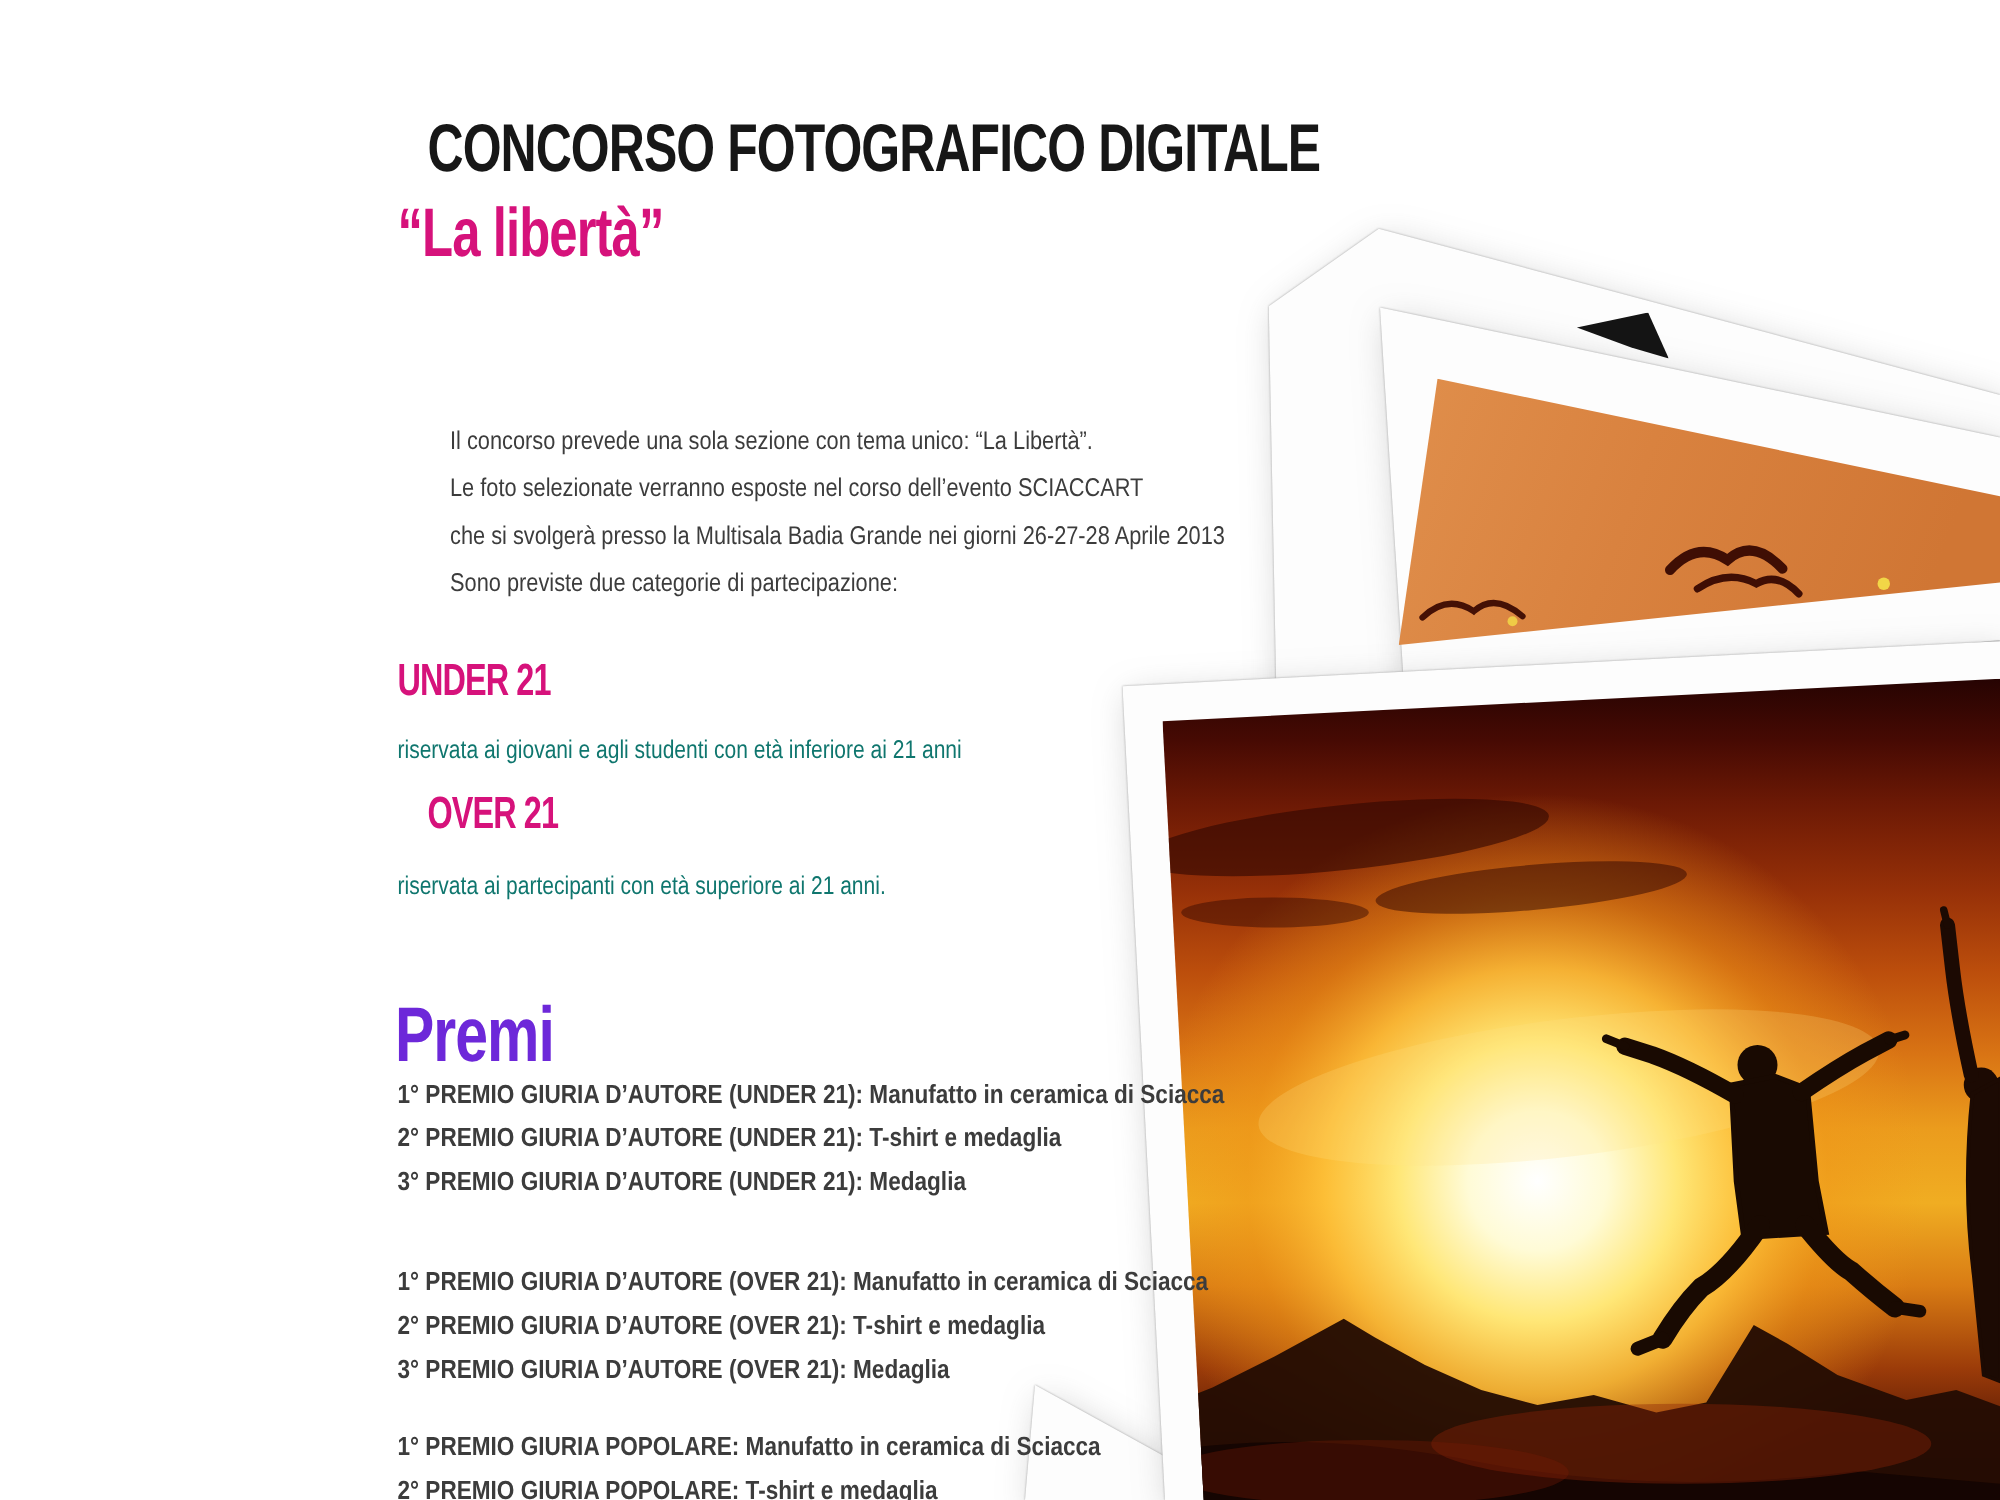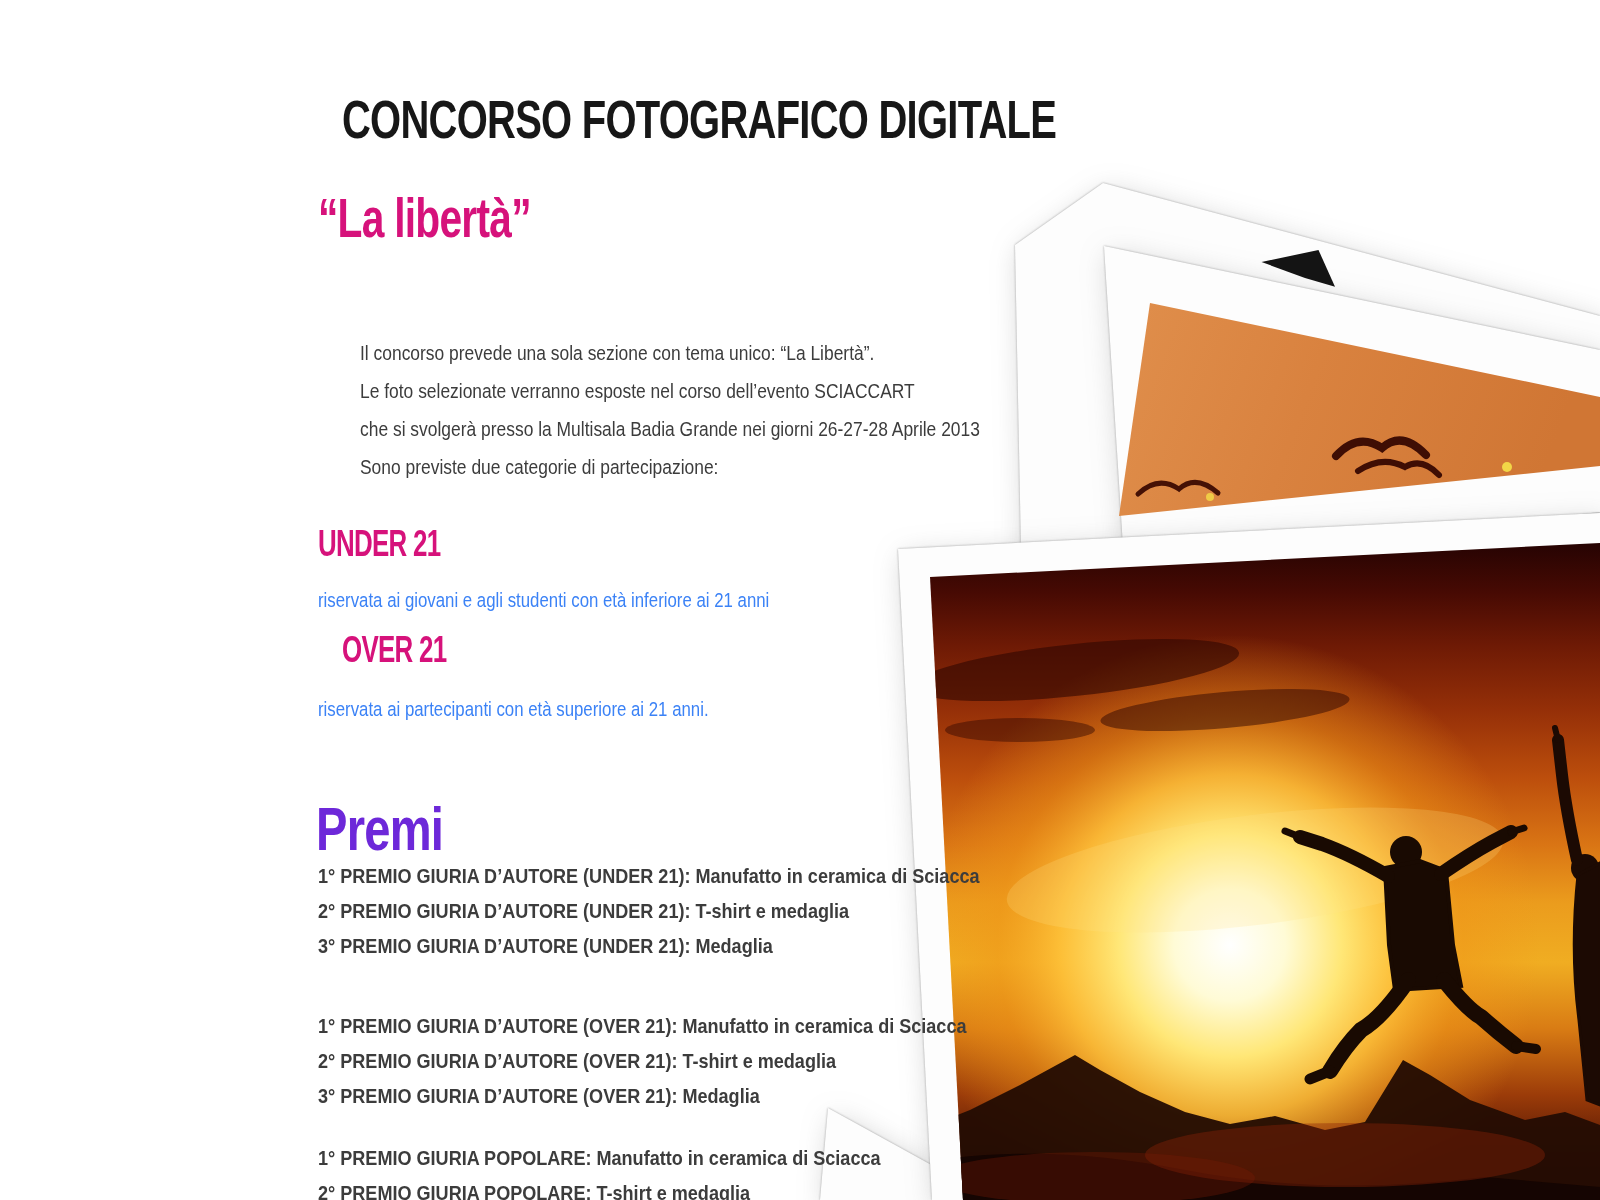--- a/index.html
+++ b/index.html
@@ -10,31 +10,31 @@
   .abs{position:absolute;}
   
   .cond{display:inline-block;transform-origin:0 50%;white-space:nowrap;}
   .title{
     left:318px;top:90px;font-size:54px;font-weight:bold;color:#171717;
     letter-spacing:-1px;line-height:1.1;margin-left:24px;
   }
   .title .cond{transform:scaleX(.74);}
   .subtitle{
     left:318px;top:156px;font-size:55px;font-weight:bold;color:#d6127b;
-    letter-spacing:-1px;line-height:1.1;margin-top:32px;
+    letter-spacing:-1px;line-height:1.1;
   }
   .subtitle .cond{transform:scaleX(.74);}
   .bodyblock{left:318px;color:#3c3c3c;font-size:20.5px;line-height:38px;}
   .bodyblock div{white-space:nowrap;transform:scaleX(.85);transform-origin:0 50%;}
   .cat-head{
     left:318px;font-size:36px;font-weight:bold;color:#d6127b;line-height:1;
     letter-spacing:-1px;
   }
   .cat-head .cond{transform:scaleX(.72);}
-  .caption{left:318px;color:#3b82f6;font-size:20.5px;line-height:24px;}
+  .caption{left:318px;color:#0f766e;font-size:20.5px;line-height:24px;}
   .caption .cond{transform:scaleX(.82);}
   .premi-head{
     left:316px;top:798px;font-size:62px;font-weight:bold;color:#6d28d9;line-height:1;
     letter-spacing:-1px;
   }
   .premi-head .cond{transform:scaleX(.76);}
   .prizes{left:318px;color:#3c3c3c;font-size:21px;line-height:35px;font-weight:700;}
   .prizes div{white-space:nowrap;transform:scaleX(.86);transform-origin:0 50%;}
   .textlayer{z-index:20;}
   

